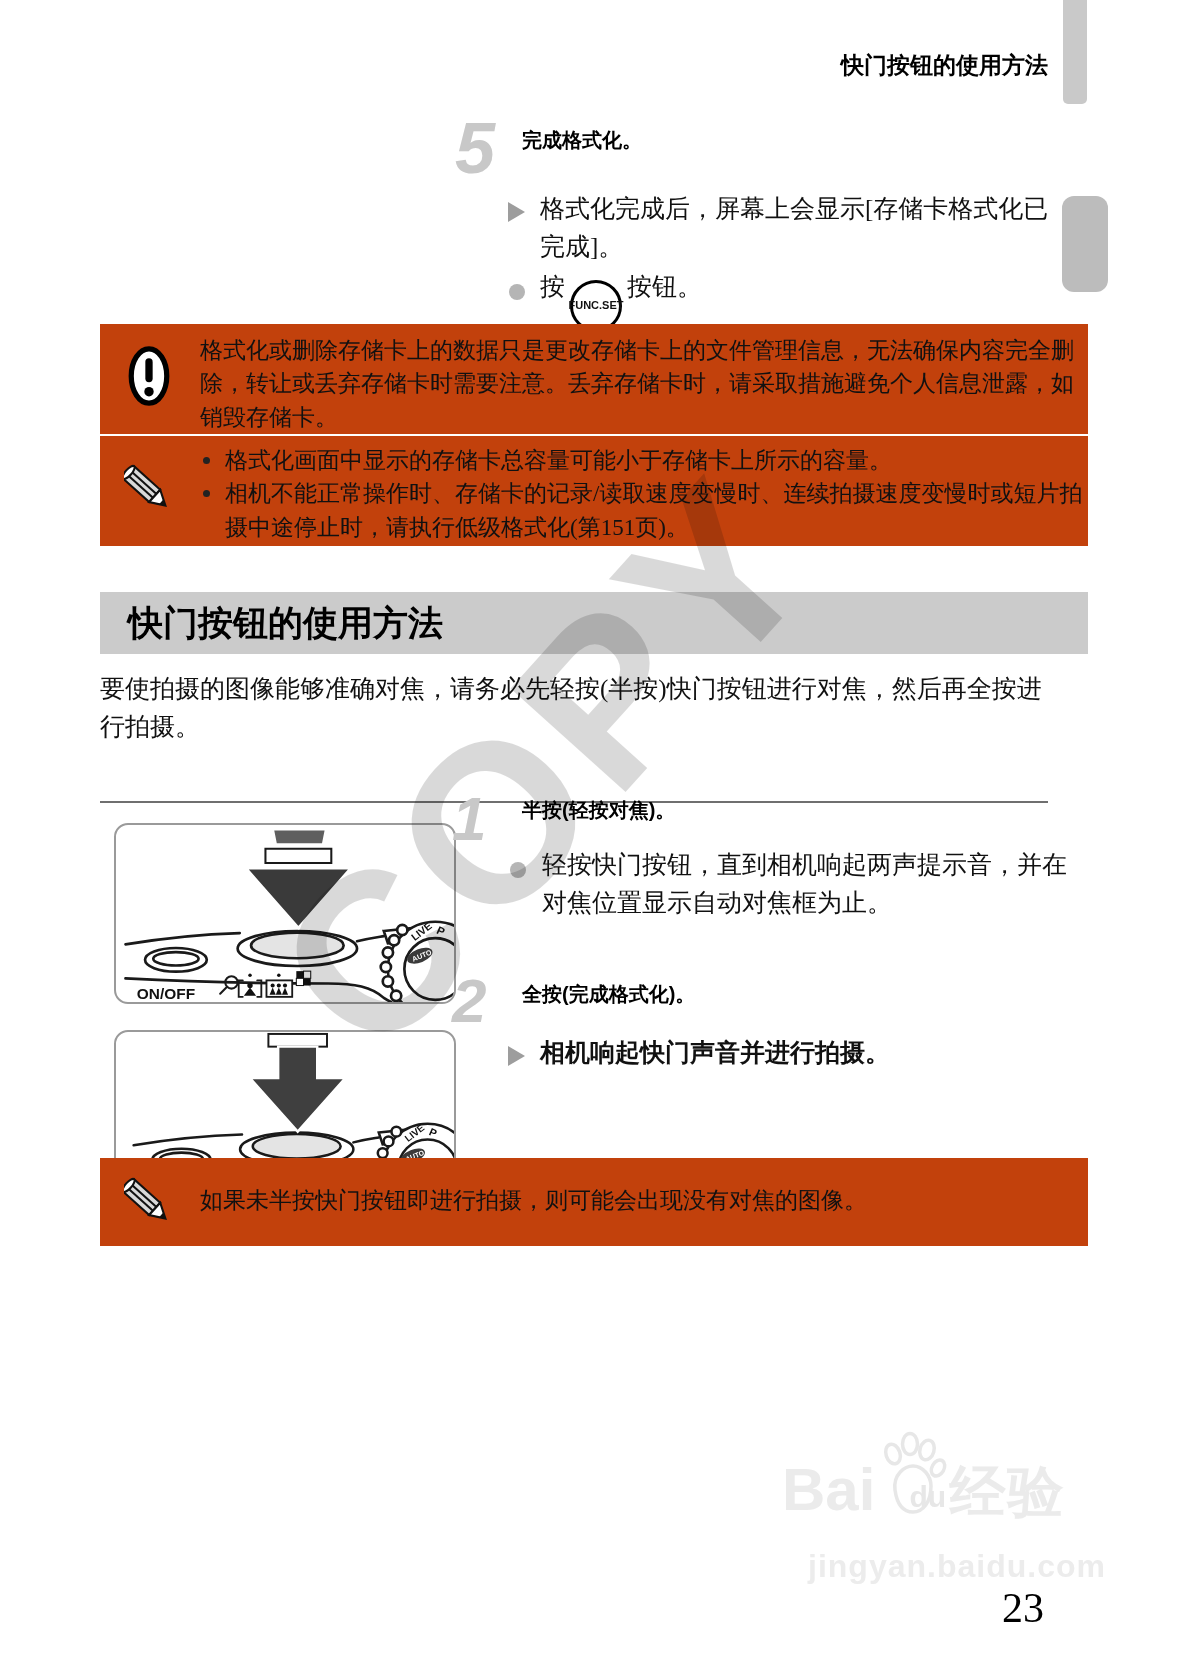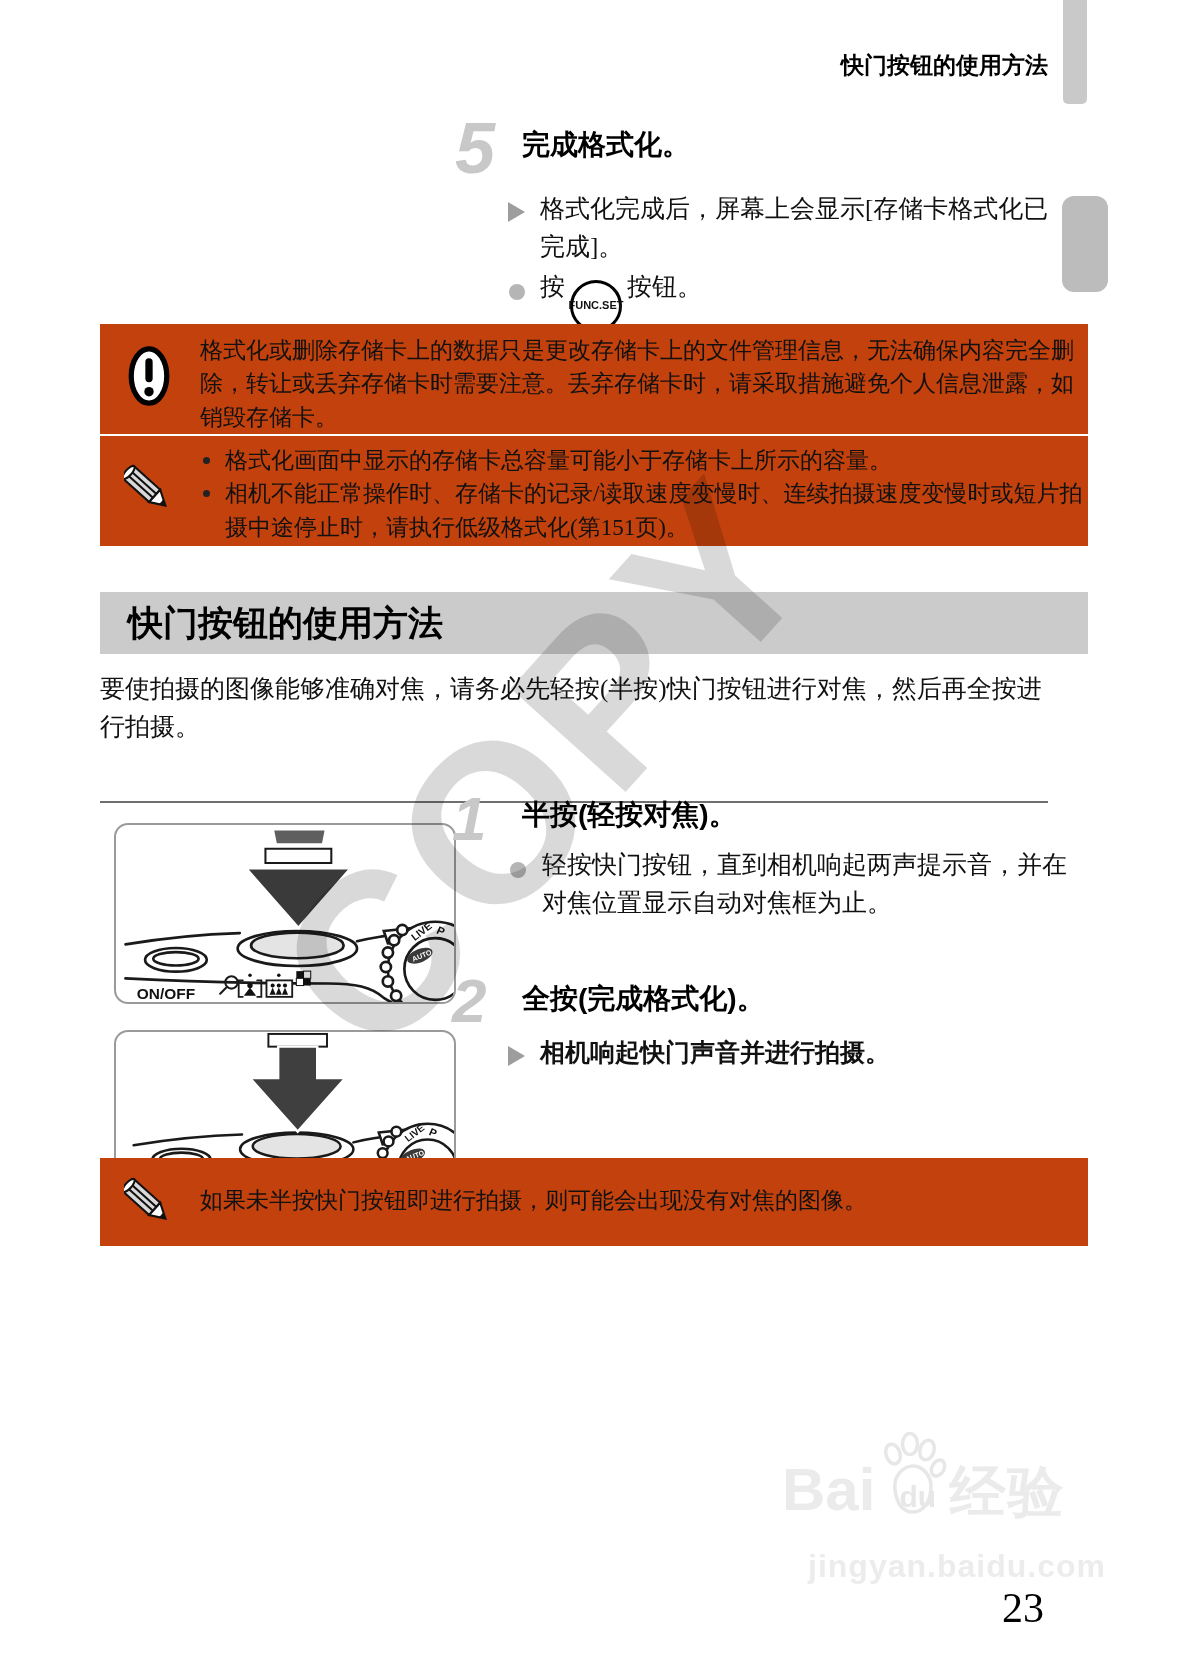--- a/index.html
+++ b/index.html
@@ -14,21 +14,21 @@
   .page-header{top:50px;left:0;width:1048px;text-align:right;
     font-family:"Liberation Sans","DejaVu Sans",sans-serif;
     font-weight:bold;font-size:23px;color:#000;}
   .edge-strip{left:1063px;top:0;width:24px;height:104px;background:#c9c9c9;border-radius:0 0 5px 5px;}
   .edge-tab{left:1062px;top:196px;width:46px;height:96px;background:#bcbcbc;border-radius:12px;}
 
   
   .step-num{font-family:"Liberation Sans","DejaVu Sans",sans-serif;
     font-style:italic;font-weight:bold;color:#c8c8c8;line-height:1;}
   .step-title{font-family:"Liberation Sans","DejaVu Sans",sans-serif;
-    font-weight:bold;font-size:28px;color:#000;line-height:1.2;}
+    font-weight:bold;font-size:20px;color:#000;line-height:1.2;}
   .body-text{font-size:25px;line-height:1.5;color:#111;}
 
   .tri-bullet{width:0;height:0;border-left:17px solid #9d9d9d;
     border-top:10px solid transparent;border-bottom:10px solid transparent;}
   .dot-bullet{width:16px;height:16px;border-radius:50%;background:#b5b5b5;}
 
   .func-btn{display:inline-flex;flex-direction:row;align-items:center;justify-content:center;
     width:46px;height:46px;border:3.5px solid #000;border-radius:50%;
     font-family:"Liberation Sans","DejaVu Sans",sans-serif;font-weight:bold;font-size:11px;
     line-height:1.05;vertical-align:-14px;margin:0 5px;background:#fff;letter-spacing:0;}
@@ -49,21 +49,21 @@
 
   
   .fig-box{left:114px;width:338px;border:2.5px solid #9a9a9a;border-radius:14px;background:#fff;overflow:hidden;}
   .fig-box svg{display:block;width:100%;height:100%;}
 
   
   .baidu-logo{left:782px;top:1428px;width:360px;display:flex;align-items:flex-end;
     font-family:"Liberation Sans","DejaVu Sans",sans-serif;font-weight:bold;color:#ebebeb;}
   .baidu-logo .t1{font-size:60px;line-height:1;}
   .baidu-logo .paw{position:relative;width:70px;height:92px;margin:0 2px;}
-  .baidu-logo .paw .du{position:absolute;left:22px;top:52px;font-size:30px;color:#e7e7e7;}
+  .baidu-logo .paw .du{position:absolute;left:32px;top:52px;font-size:30px;color:#e7e7e7;}
   .baidu-logo .t3{font-size:56px;line-height:1;letter-spacing:2px;}
   .baidu-url{left:792px;top:1548px;width:330px;text-align:center;
     font-family:"Liberation Sans","DejaVu Sans",sans-serif;font-weight:bold;
     font-size:32px;color:#ececec;letter-spacing:1px;}
   .page-number{left:1002px;top:1584px;font-size:42px;color:#000;}
 
   
   .copy-watermark{left:195px;top:505px;width:700px;height:520px;
     display:flex;align-items:center;justify-content:center;
     transform:rotate(-48deg);

